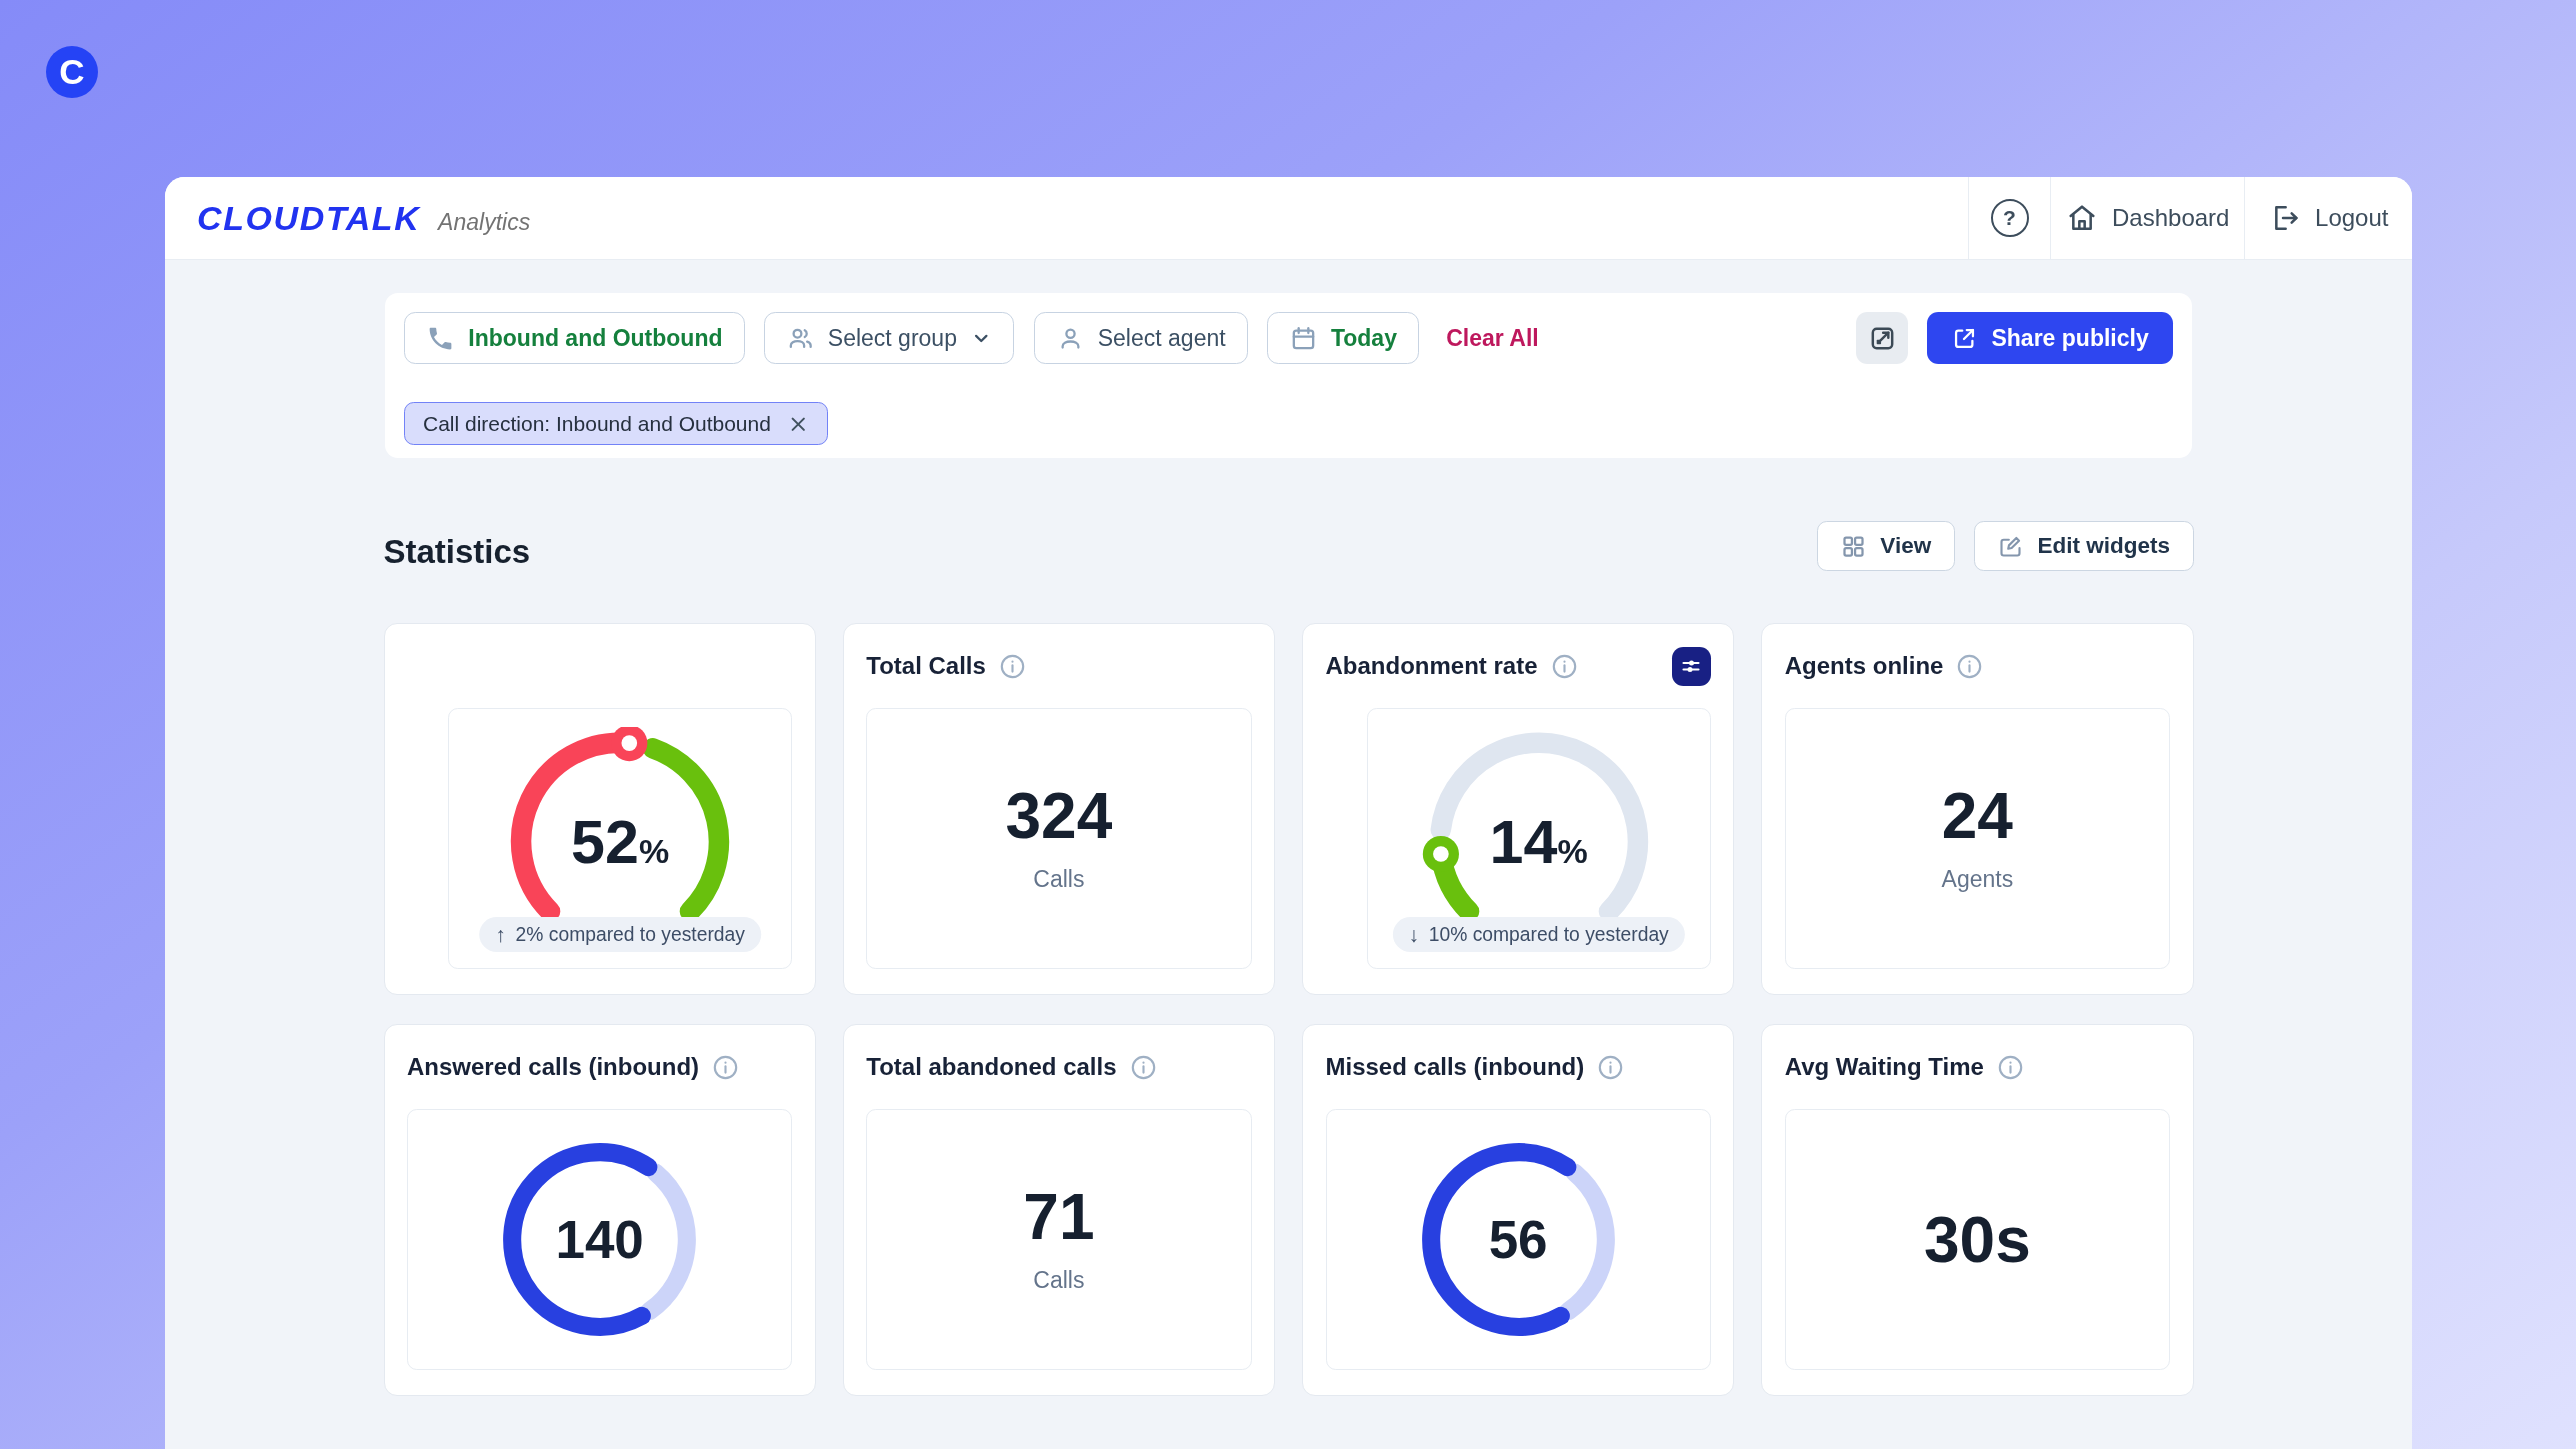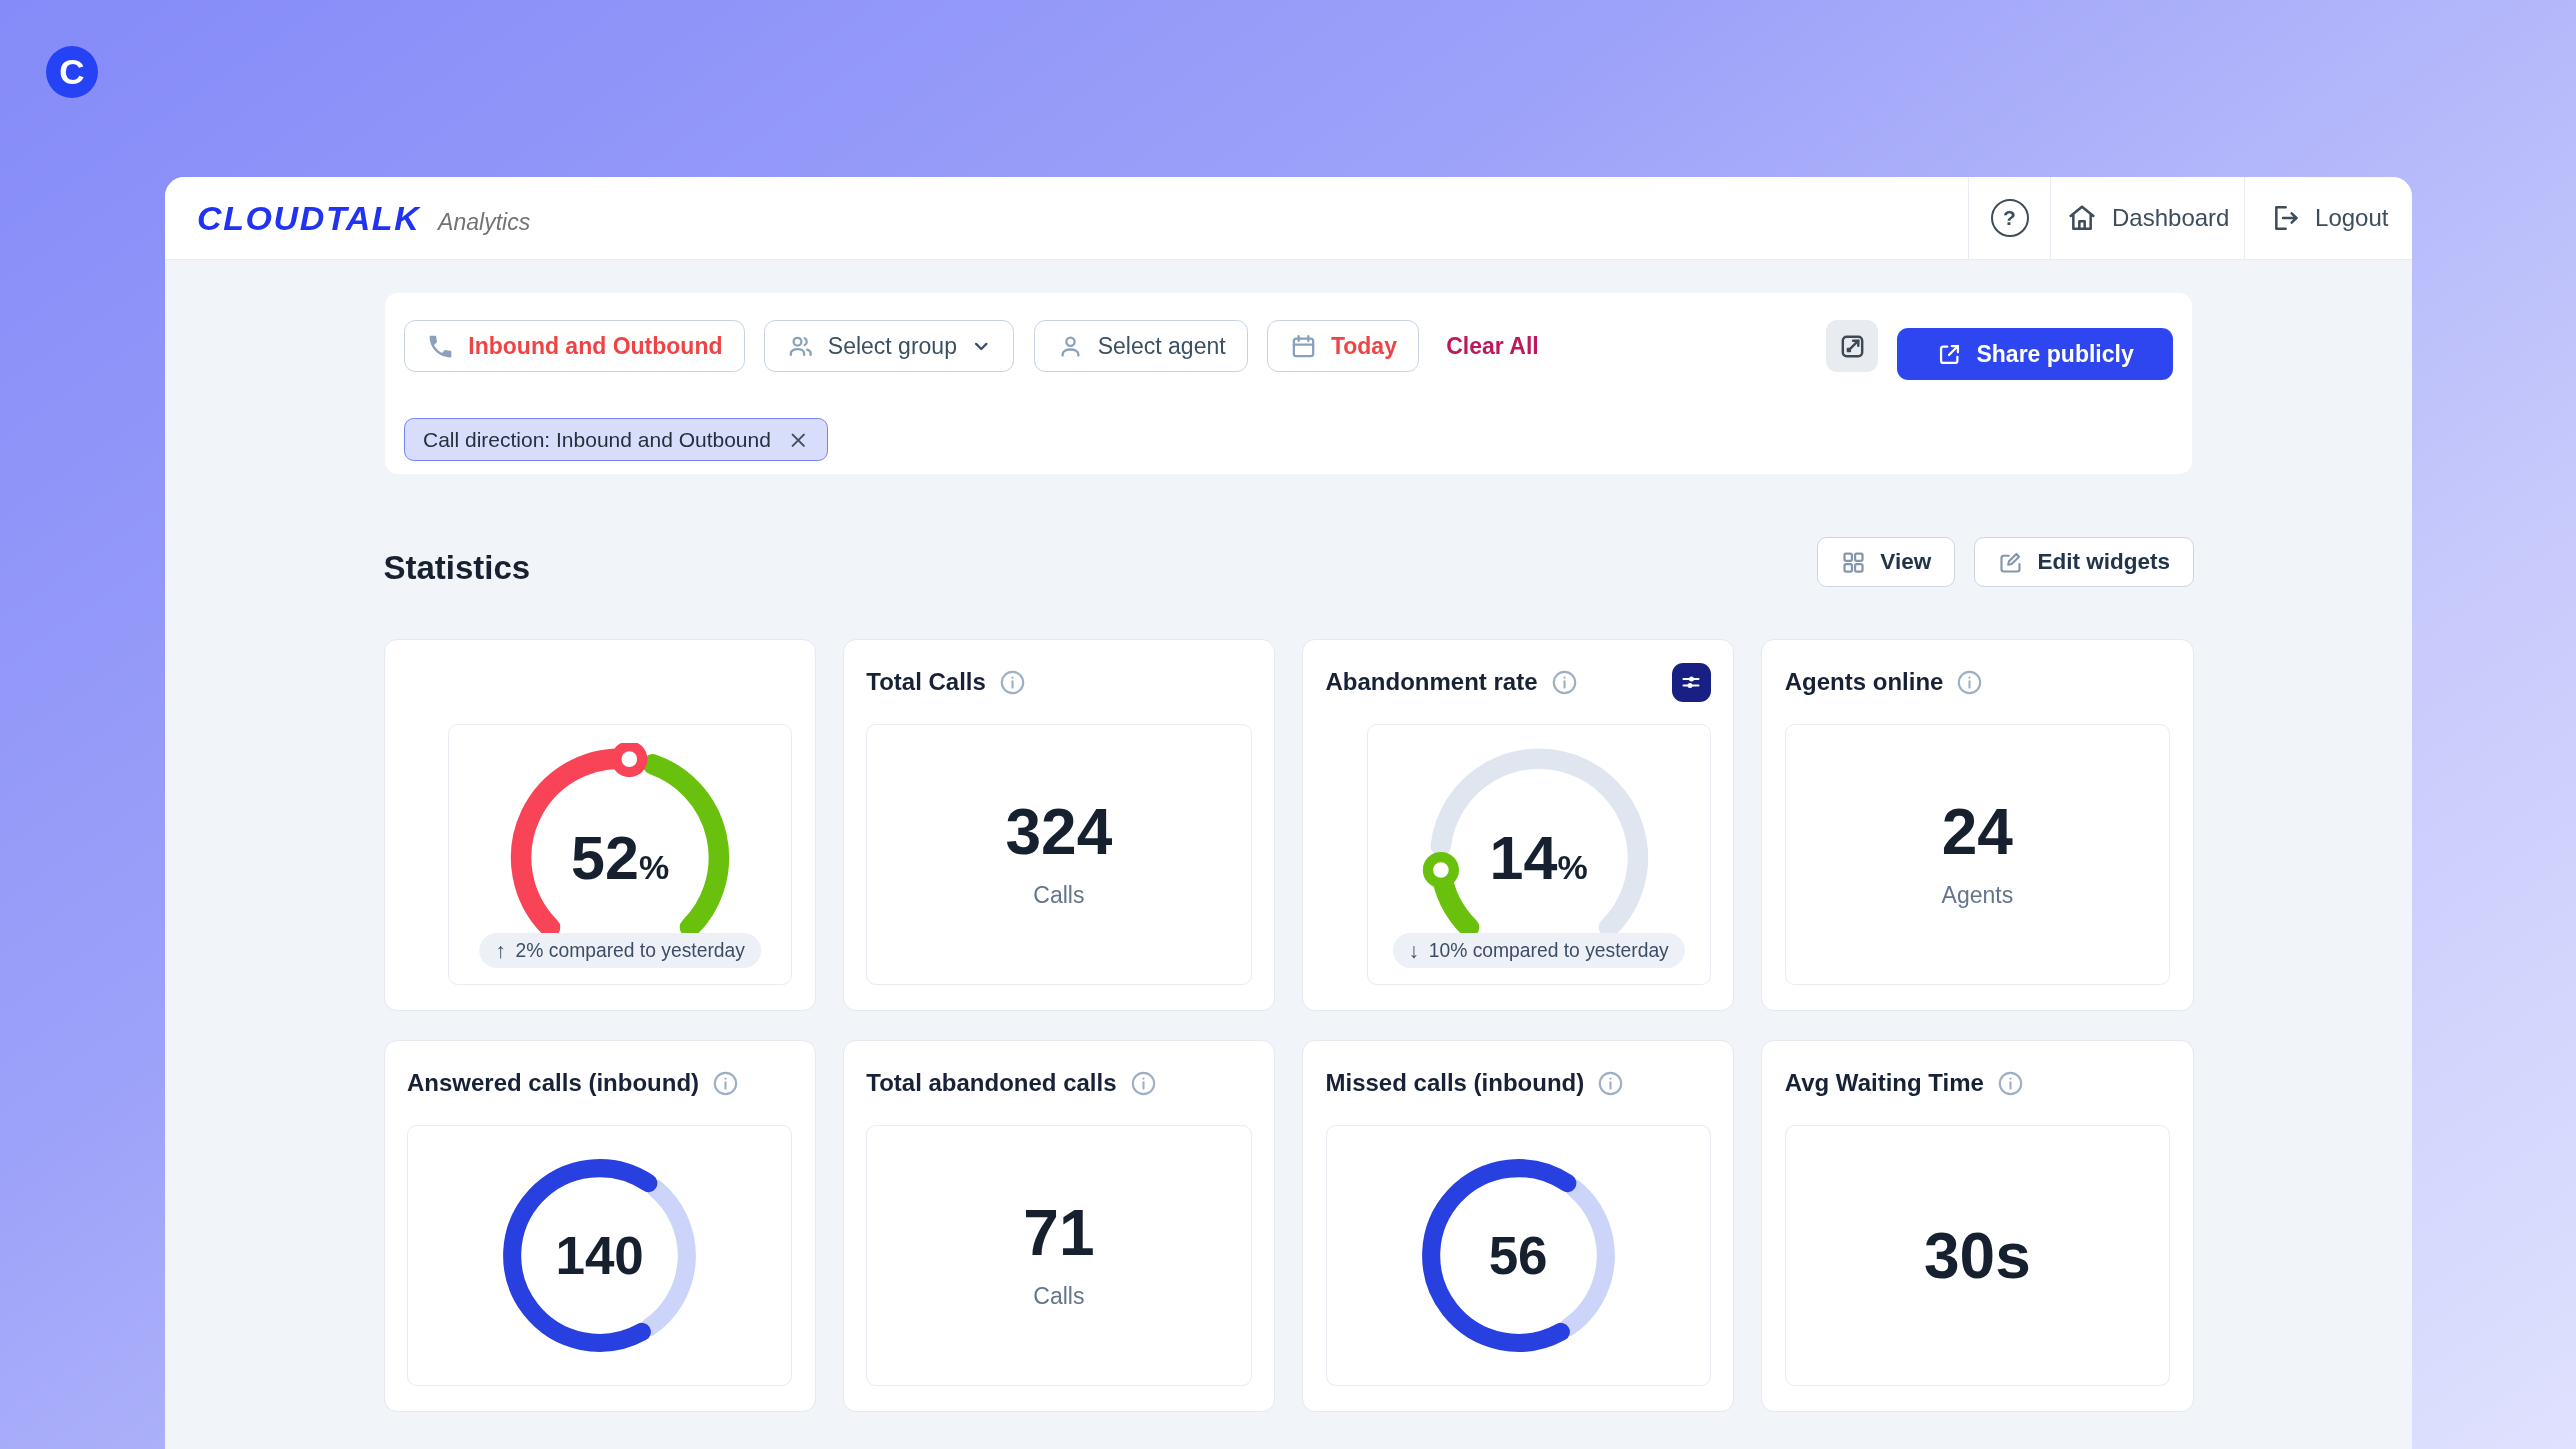--- a/index.html
+++ b/index.html
@@ -27,28 +27,28 @@
   .hcell.lout{width:167px;}
   .qmark{width:34px;height:34px;border:2.4px solid #3d4d5c;border-radius:50%;
     display:flex;align-items:center;justify-content:center;font-size:21px;font-weight:700;color:#3d4d5c;}
   .hicon{width:32px;height:32px;}
   
   .filter-card{margin:33px auto 0;width:1807px;box-sizing:border-box;background:#fff;
     border-radius:13px;padding:19.3px 19.3px 13px;}
   .filter-row{display:flex;align-items:center;gap:19.3px;}
   .filter-btn{height:52px;box-sizing:border-box;border:1.6px solid #c7d3e2;border-radius:11.3px;background:#fff;
     display:flex;align-items:center;gap:13px;padding:0 21px;font-size:23px;color:#3c5064;cursor:pointer;white-space:nowrap;}
-  .filter-btn.bold{color:#ef4444;font-weight:700;}
+  .filter-btn.bold{color:#15803d;font-weight:700;}
   .ficon{width:29px;height:29px;flex:none;}
   .clear-all{font-size:23px;font-weight:700;color:#be185d;margin-left:8px;cursor:pointer;}
   .spacer{flex:1;}
   .icon-btn{width:52px;height:52px;border-radius:11.3px;background:#e8ecf1;display:flex;
     align-items:center;justify-content:center;cursor:pointer;}
   .share-btn{height:52px;border-radius:11.3px;background:#2e46f0;color:#fff;font-weight:700;font-size:23px;
-    display:flex;align-items:center;gap:13px;padding:0 39px;cursor:pointer;white-space:nowrap;margin-top:16px;}
+    display:flex;align-items:center;gap:13px;padding:0 24px;cursor:pointer;white-space:nowrap;}
   .chip-row{margin-top:38px;}
   .chip{display:inline-flex;align-items:center;gap:16px;height:43px;box-sizing:border-box;padding:0 17.7px;
     background:#d9ddfc;border:1.6px solid #7282f7;border-radius:9.7px;font-size:21px;color:#26303f;cursor:pointer;}
   
   .stats-bar{width:1810px;margin:63px auto 0;display:flex;align-items:flex-end;}
   .stats-title{font-size:33px;font-weight:700;color:#17212f;}
   .stats-actions{margin-left:auto;display:flex;gap:19.3px;}
   .ghost-btn{height:50px;box-sizing:border-box;background:#fff;border:1.6px solid #ccd6e2;border-radius:9.7px;
     display:flex;align-items:center;gap:13px;padding:0 22.5px;font-size:22.5px;font-weight:700;color:#21344a;cursor:pointer;}
   

